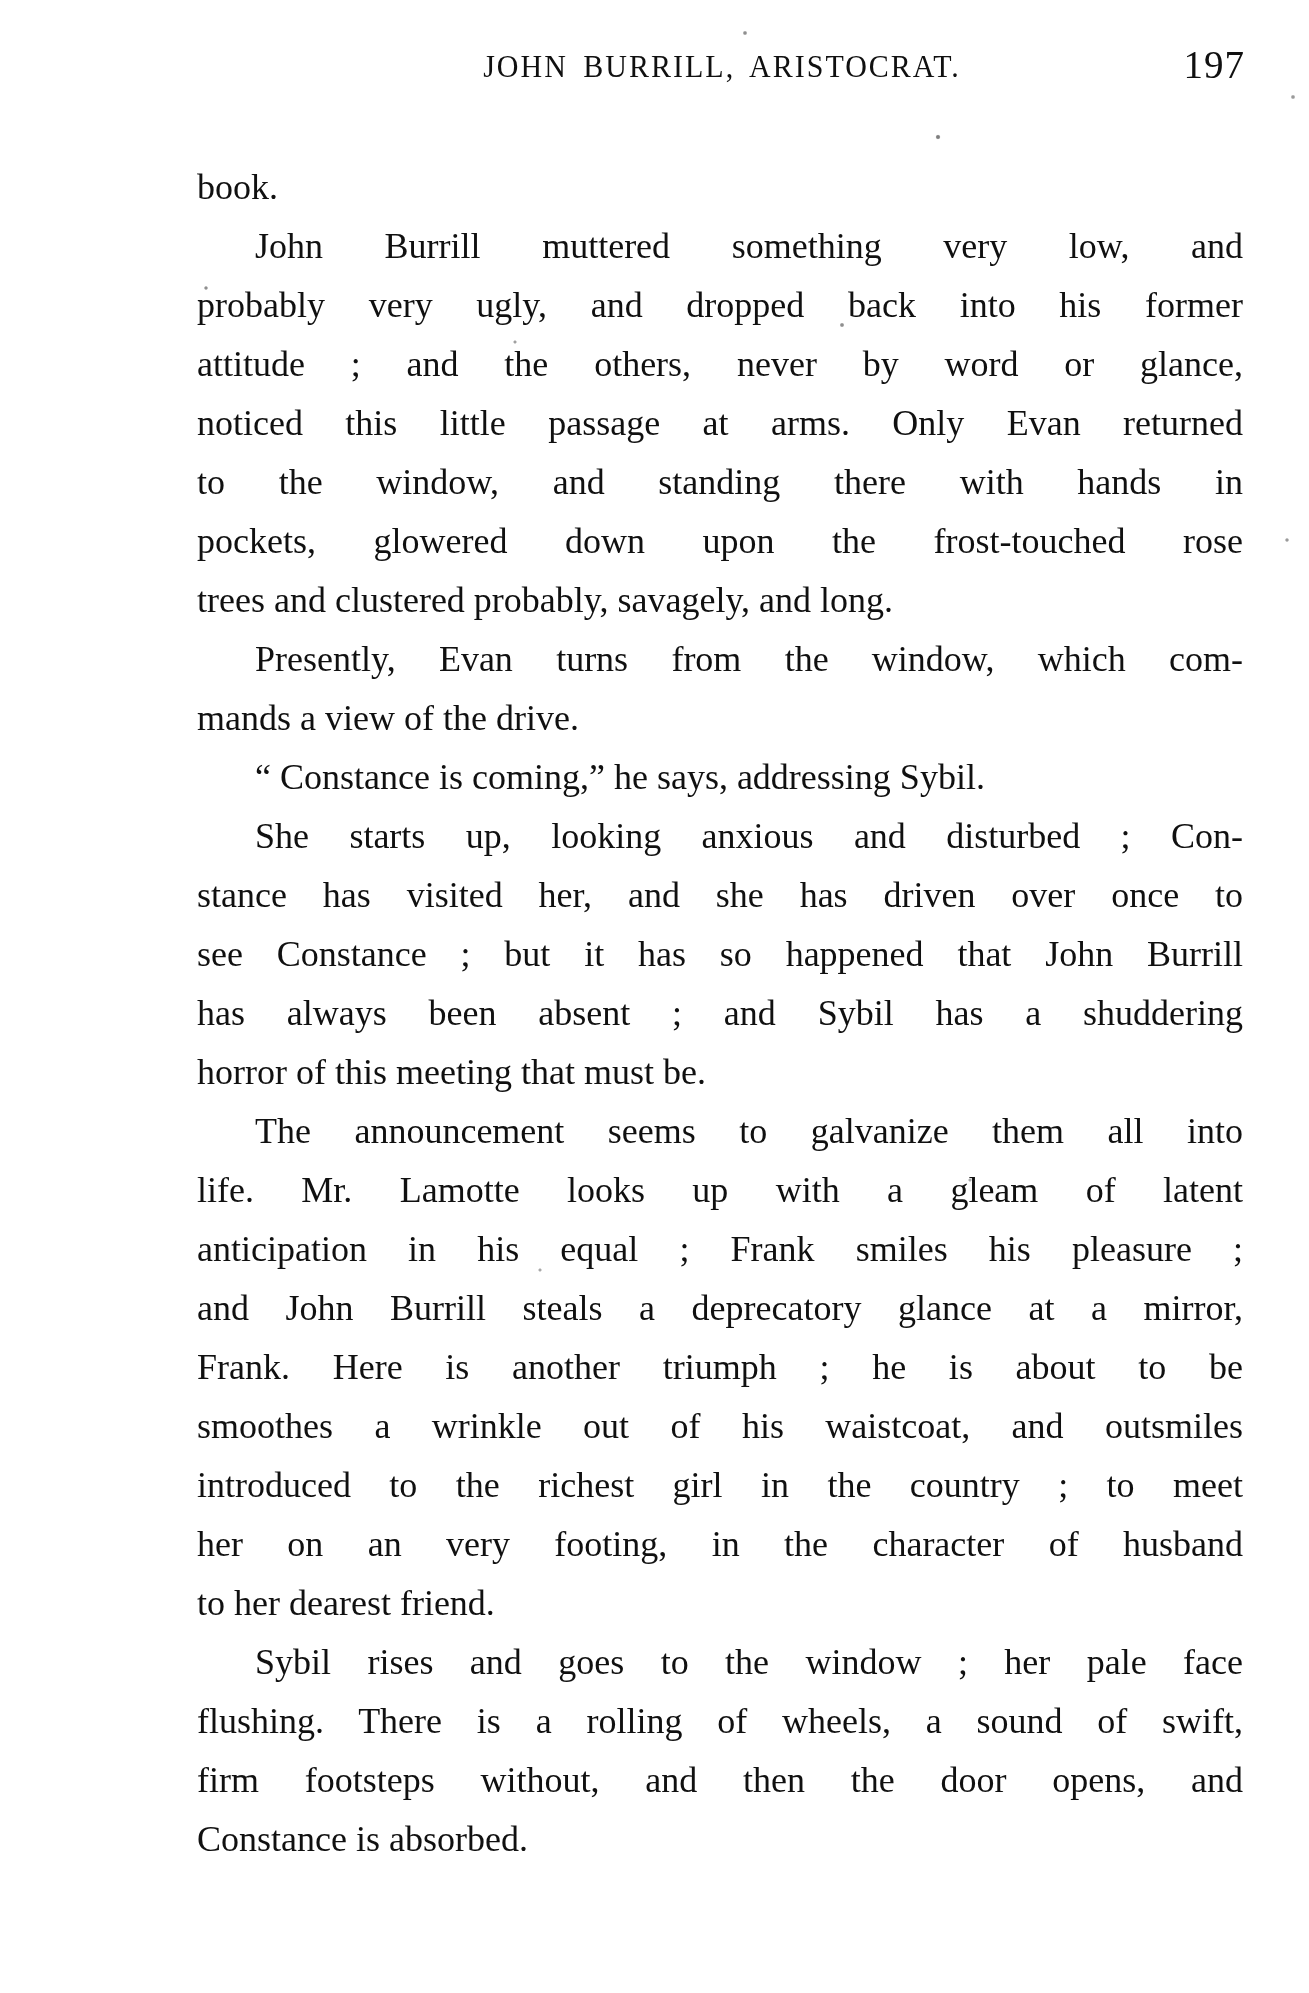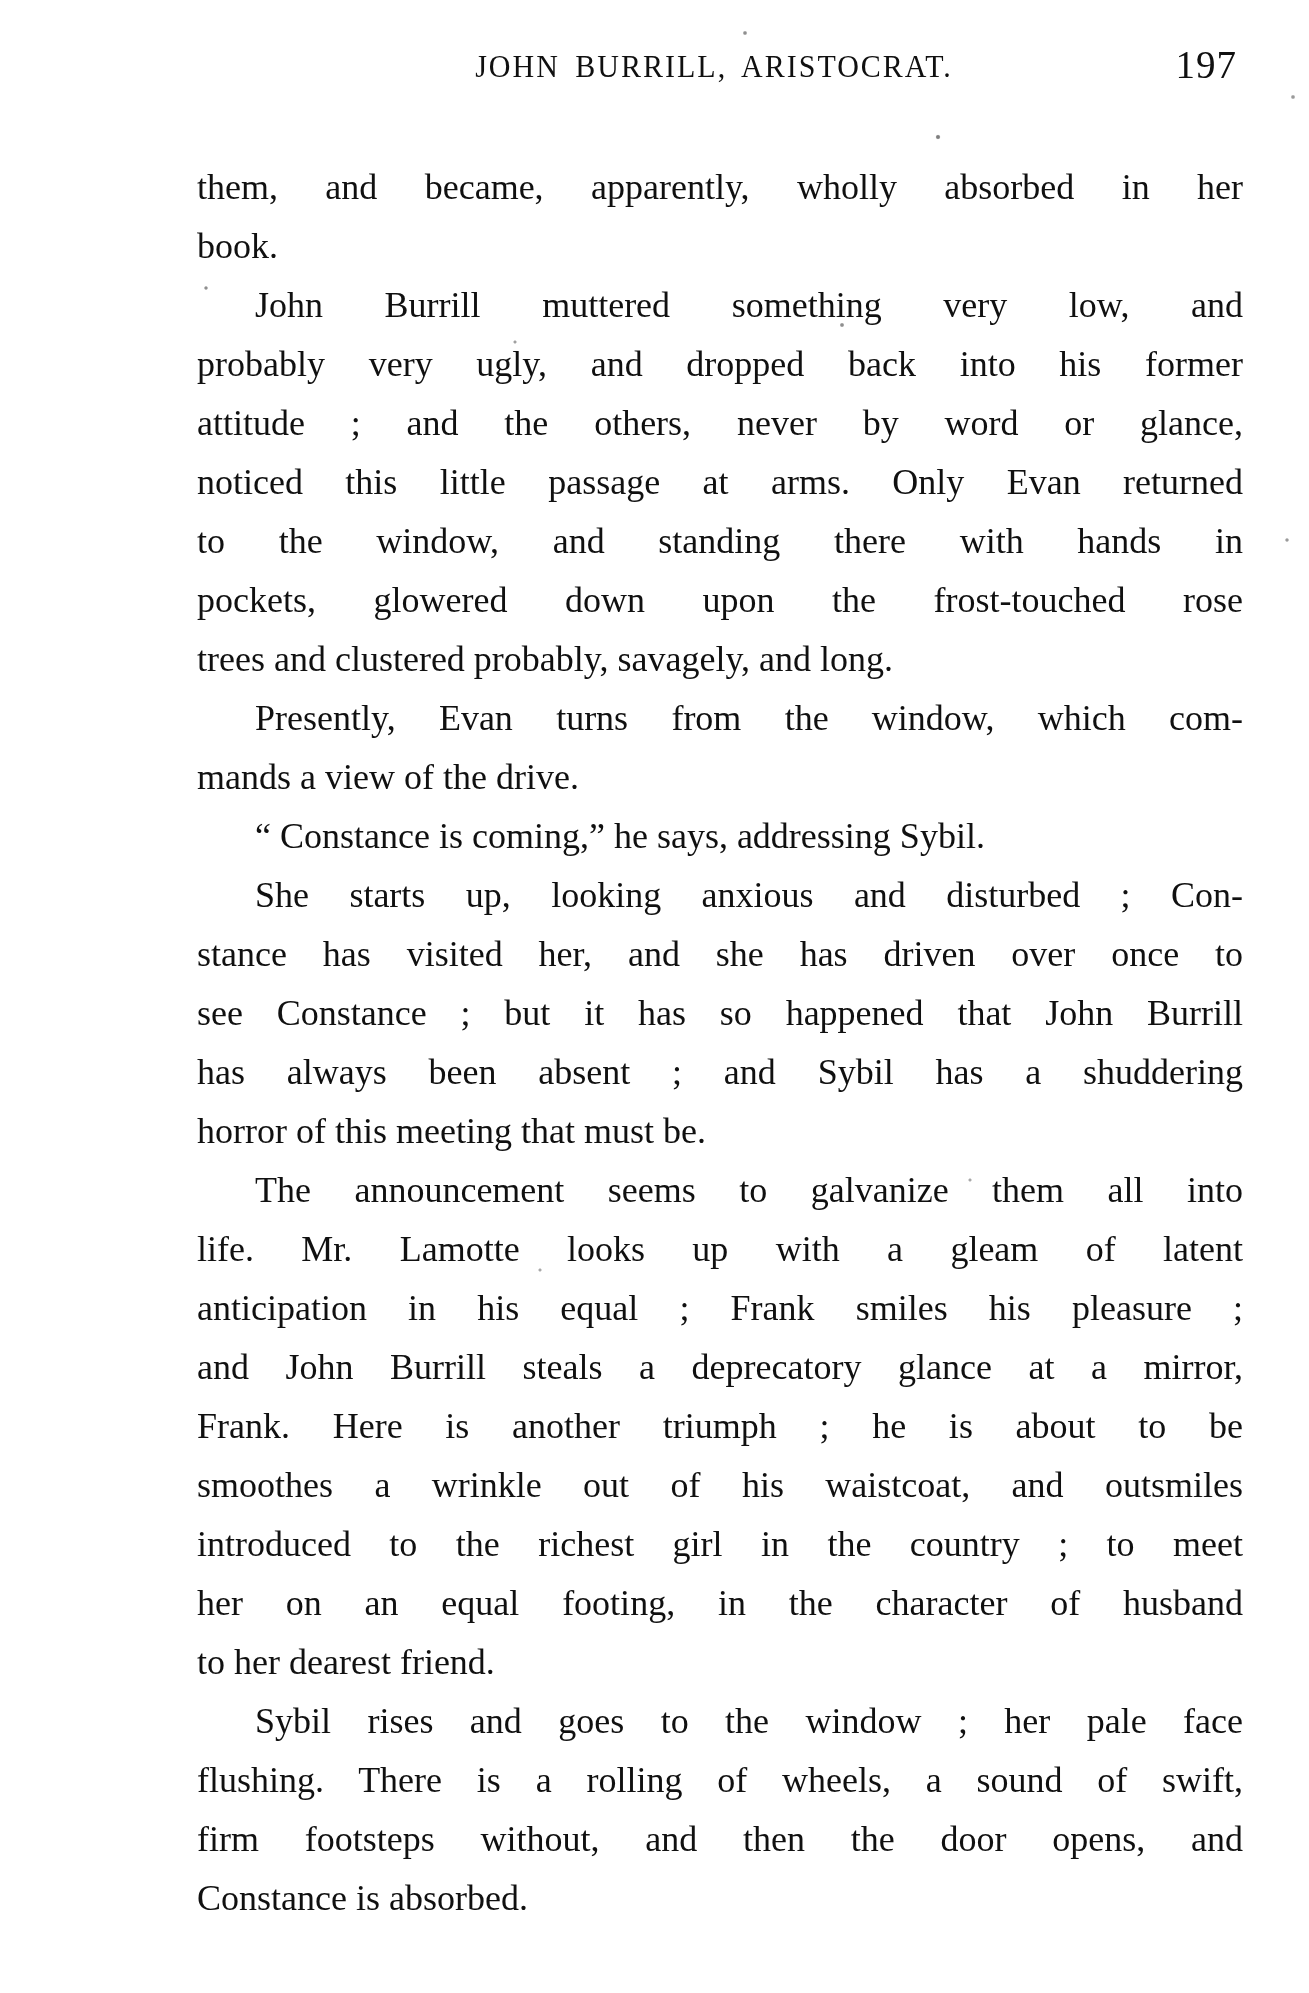--- a/index.html
+++ b/index.html
@@ -26,21 +26,21 @@
       radial-gradient(circle at 206px 288px, #8f8f8f 0 1.1px, transparent 2.2px),
       radial-gradient(circle at 515px 342px, #a0a0a0 0 1px,   transparent 2px),
       radial-gradient(circle at 842px 325px, #8f8f8f 0 1.3px, transparent 2.4px),
       radial-gradient(circle at 1287px 540px,#9a9a9a 0 1.1px, transparent 2.2px),
       radial-gradient(circle at 540px 1270px,#a8a8a8 0 1px,   transparent 2px),
       radial-gradient(circle at 970px 1180px,#a8a8a8 0 1px,   transparent 2px);
     background-color: #ffffff;
   }
   .running-head {
     position: absolute;
-    left: 191px;
+    left: 199px;
     width: 1046px;
     top: 48px;
     height: 46px;
   }
   .running-title {
     display: block;
     text-align: center;
     font-size: 30px;
     letter-spacing: 2px;
     word-spacing: 6px;
@@ -84,21 +84,20 @@
 </head>
 <body>
 
 <div class="page">
   <header class="running-head">
     <span class="running-title">JOHN BURRILL, ARISTOCRAT.</span>
     <span class="folio">197</span>
   </header>
   <main class="text-block" id="text-block">
       <div class="paragraph">
-        <div class="line">them, and became, apparently, wholly absorbed in her</div>
         <div class="line last">book.</div>
       </div>
       <div class="paragraph">
         <div class="line indent">John Burrill muttered something very low, and</div>
         <div class="line">probably very ugly, and dropped back into his former</div>
         <div class="line">attitude ; and the others, never by word or glance,</div>
         <div class="line">noticed this little passage at arms.  Only Evan returned</div>
         <div class="line">to the window, and standing there with hands in</div>
         <div class="line">pockets, glowered down upon the frost-touched rose</div>
         <div class="line last">trees and clustered probably, savagely, and long.</div>
@@ -118,21 +117,21 @@
         <div class="line last">horror of this meeting that must be.</div>
       </div>
       <div class="paragraph">
         <div class="line indent">The announcement seems to galvanize them all into</div>
         <div class="line">life.  Mr. Lamotte looks up with a gleam of latent</div>
         <div class="line">anticipation in his equal ; Frank smiles his pleasure ;</div>
         <div class="line">and John Burrill steals a deprecatory glance at a mirror,</div>
         <div class="line">Frank.  Here is another triumph ; he is about to be</div>
         <div class="line">smoothes a wrinkle out of his waistcoat, and outsmiles</div>
         <div class="line">introduced to the richest girl in the country ; to meet</div>
-        <div class="line">her on an equal footing, in the character of husband</div>
+        <div class="line">her on an very footing, in the character of husband</div>
         <div class="line last">to her dearest friend.</div>
       </div>
       <div class="paragraph">
         <div class="line indent">Sybil rises and goes to the window ; her pale face</div>
         <div class="line">flushing.  There is a rolling of wheels, a sound of swift,</div>
         <div class="line">firm footsteps without, and then the door opens, and</div>
         <div class="line last">Constance is absorbed.</div>
       </div>
     </main>
 </div>

